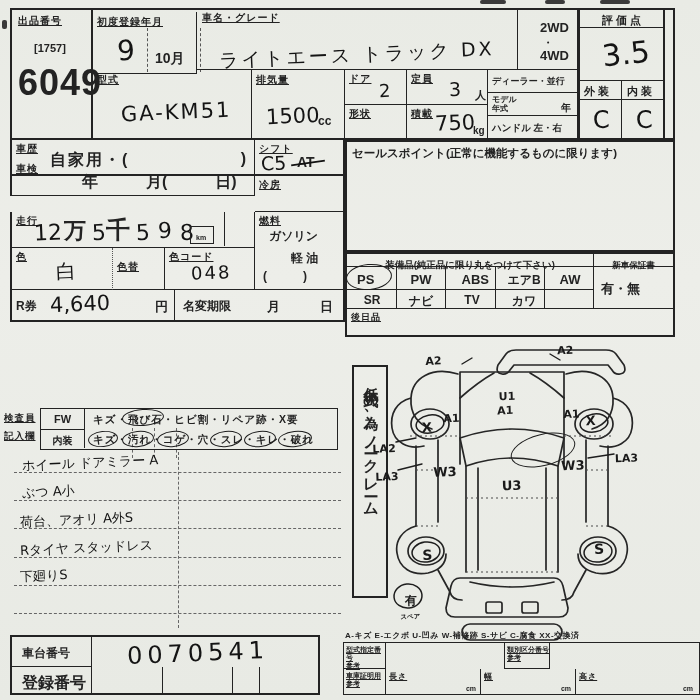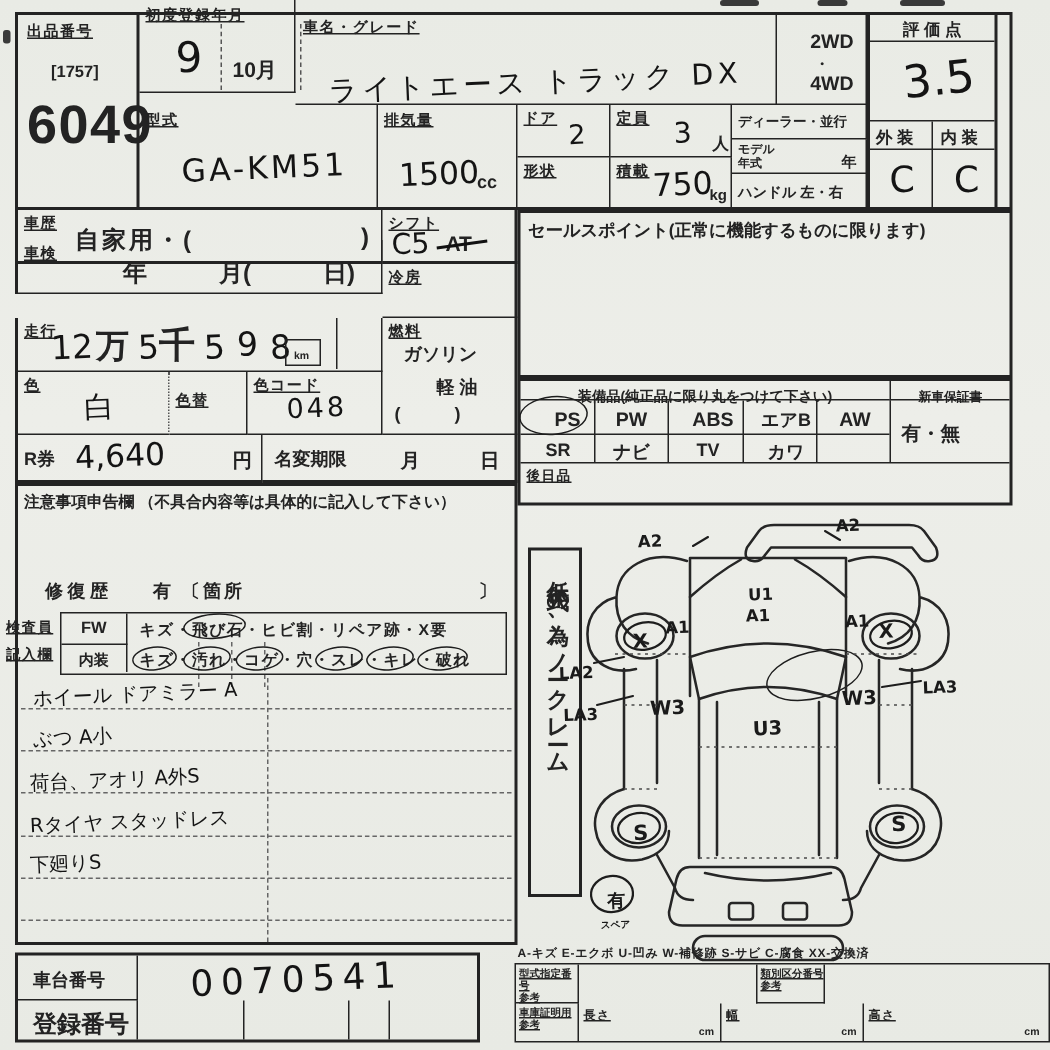--- a/index.html
+++ b/index.html
@@ -30,21 +30,21 @@
   <div class="smudge" style="left:545px;top:0;width:20px;height:4px"></div>
   <div class="smudge" style="left:600px;top:0;width:30px;height:4px"></div>
   <div class="smudge" style="left:2px;top:20px;width:5px;height:9px"></div>
 
   <div class="c bd2" style="left:10px;top:8px;width:83px;height:132px">
     <div class="c lbl" style="left:6px;top:4px">出品番号</div>
     <div class="c pv" style="left:22px;top:32px;font-size:11px">[1757]</div>
     <div class="c pv" style="left:6px;top:52px;font-size:36px;letter-spacing:1px">6049</div>
   </div>
 
-  <div class="c" style="left:93px;top:0;width:104px;height:62px;border-right:1.5px solid var(--ink);border-bottom:1.5px solid var(--ink)">
+  <div class="c" style="left:93px;top:12px;width:104px;height:62px;border-right:1.5px solid var(--ink);border-bottom:1.5px solid var(--ink)">
     <div class="c lbl" style="left:4px;top:3px">初度登録年月</div>
     <div class="c hand rot" style="left:24px;top:22px;font-size:28px">9</div>
     <div class="c" style="left:54px;top:16px;width:54px;height:44px;border-left:1.5px dashed #555;border-right:1.5px dashed #555">
       <div class="c pv" style="left:7px;top:22px;font-size:14px">10月</div>
     </div>
   </div>
 
   <div class="c" style="left:197px;top:8px;width:321px;height:62px;border-right:1.5px solid var(--ink);border-bottom:1.5px solid var(--ink)">
     <div class="c lbl" style="left:5px;top:3px">車名・グレード</div>
     <div class="c hand rot" style="left:22px;top:34px;font-size:19px;letter-spacing:3px;white-space:nowrap">ライトエース トラック DX</div>
@@ -176,26 +176,20 @@
     <div class="c pv" style="left:4px;top:8px;font-size:12px">R券</div>
     <div class="c hand rot" style="left:38px;top:2px;font-size:21px">4,640</div>
     <div class="c pv" style="right:6px;top:8px;font-size:13px">円</div>
   </div>
   <div class="c" style="left:175px;top:290px;width:170px;height:32px;border-bottom:2px solid var(--ink);border-right:2px solid var(--ink)">
     <div class="c pv" style="left:8px;top:8px;font-size:12px">名変期限</div>
     <div class="c pv" style="left:92px;top:8px;font-size:13px">月</div>
     <div class="c pv" style="left:145px;top:8px;font-size:13px">日</div>
   </div>
 
-  <div class="c bd2" style="left:10px;top:322px;width:335px;height:308px">
-    <div class="c pv" style="left:4px;top:4px;font-size:10.5px">注意事項申告欄 （不具合内容等は具体的に記入して下さい）</div>
-    <div class="c pv" style="left:18px;top:62px;font-size:12px;letter-spacing:3px">修復歴</div>
-    <div class="c pv" style="left:90px;top:62px;font-size:12px;letter-spacing:2px">有 〔箇所</div>
-    <div class="c pv" style="right:12px;top:62px;font-size:12px">〕</div>
-  </div>
 
   <div class="c lbl" style="left:4px;top:412px;font-size:9.5px">検査員</div>
   <div class="c lbl" style="left:4px;top:430px;font-size:9.5px">記入欄</div>
   <div class="c bd" style="left:40px;top:408px;width:298px;height:42px">
     <div class="c" style="left:0;top:0;width:44px;height:21px;border-right:1.4px solid var(--ink);border-bottom:1.4px solid var(--ink);text-align:center">
       <span class="pv" style="font-size:11px">FW</span>
     </div>
     <div class="c pv" style="left:52px;top:4px;font-size:10.5px;letter-spacing:1px;white-space:nowrap">キズ・飛び石・ヒビ割・リペア跡・X要</div>
     <div class="c" style="left:0;top:21px;width:44px;height:18px;border-right:1.4px solid var(--ink);text-align:center">
       <span class="pv" style="font-size:10px">内装</span>
@@ -229,21 +223,21 @@
   </div>
 
   <div class="c bd2" style="left:345px;top:252px;width:330px;height:85px">
     <div class="c" style="left:0;top:0;width:246px;height:13px;border-bottom:1.4px solid var(--ink);text-align:center">
       <span class="pv" style="font-size:9.5px">装備品(純正品に限り丸をつけて下さい)</span>
     </div>
     <div class="c" style="left:246px;top:0;width:80px;height:13px;border-left:1.4px solid var(--ink);border-bottom:1.4px solid var(--ink);text-align:center">
       <span class="pv" style="font-size:8.5px">新車保証書</span>
     </div>
 
-    <div class="c pv" style="left:10px;top:18px;width:30px;font-size:13px;text-align:right">PS</div>
+    <div class="c pv" style="left:10px;top:18px;width:30px;font-size:13px;text-align:left">PS</div>
     <div class="c pv" style="left:59px;top:18px;width:30px;font-size:13px;text-align:center">PW</div>
     <div class="c pv" style="left:108px;top:18px;width:34px;font-size:13px;text-align:right">ABS</div>
     <div class="c pv" style="left:158px;top:18px;width:38px;font-size:12px;text-align:center">エアB</div>
     <div class="c pv" style="left:207px;top:18px;width:32px;font-size:13px;text-align:center">AW</div>
 
     <div class="c pv" style="left:10px;top:39px;width:30px;font-size:12px;text-align:center">SR</div>
     <div class="c pv" style="left:59px;top:39px;width:30px;font-size:12px;text-align:center">ナビ</div>
     <div class="c pv" style="left:108px;top:39px;width:34px;font-size:12px;text-align:center">TV</div>
     <div class="c pv" style="left:158px;top:39px;width:38px;font-size:12px;text-align:center">カワ</div>
 

